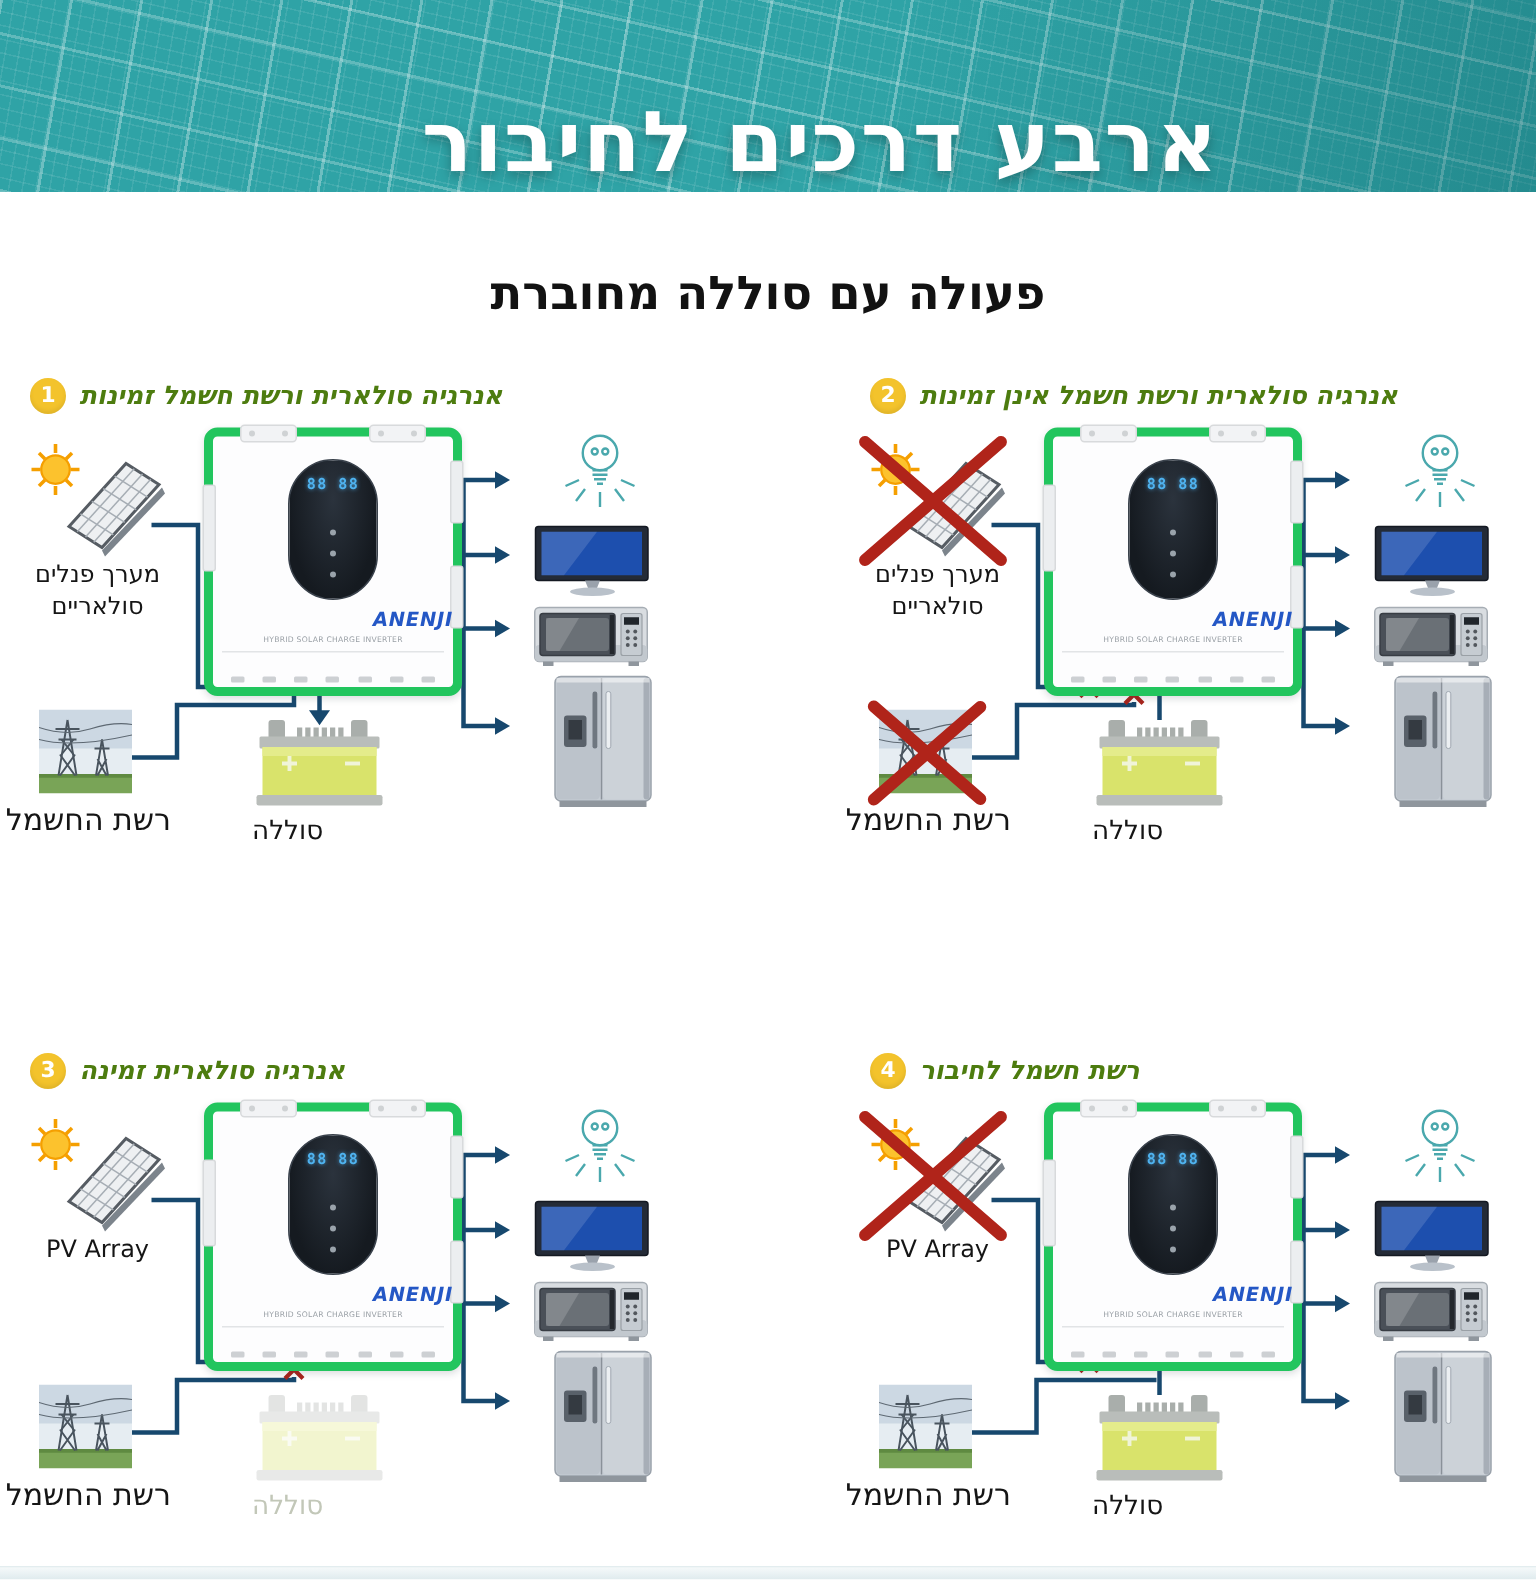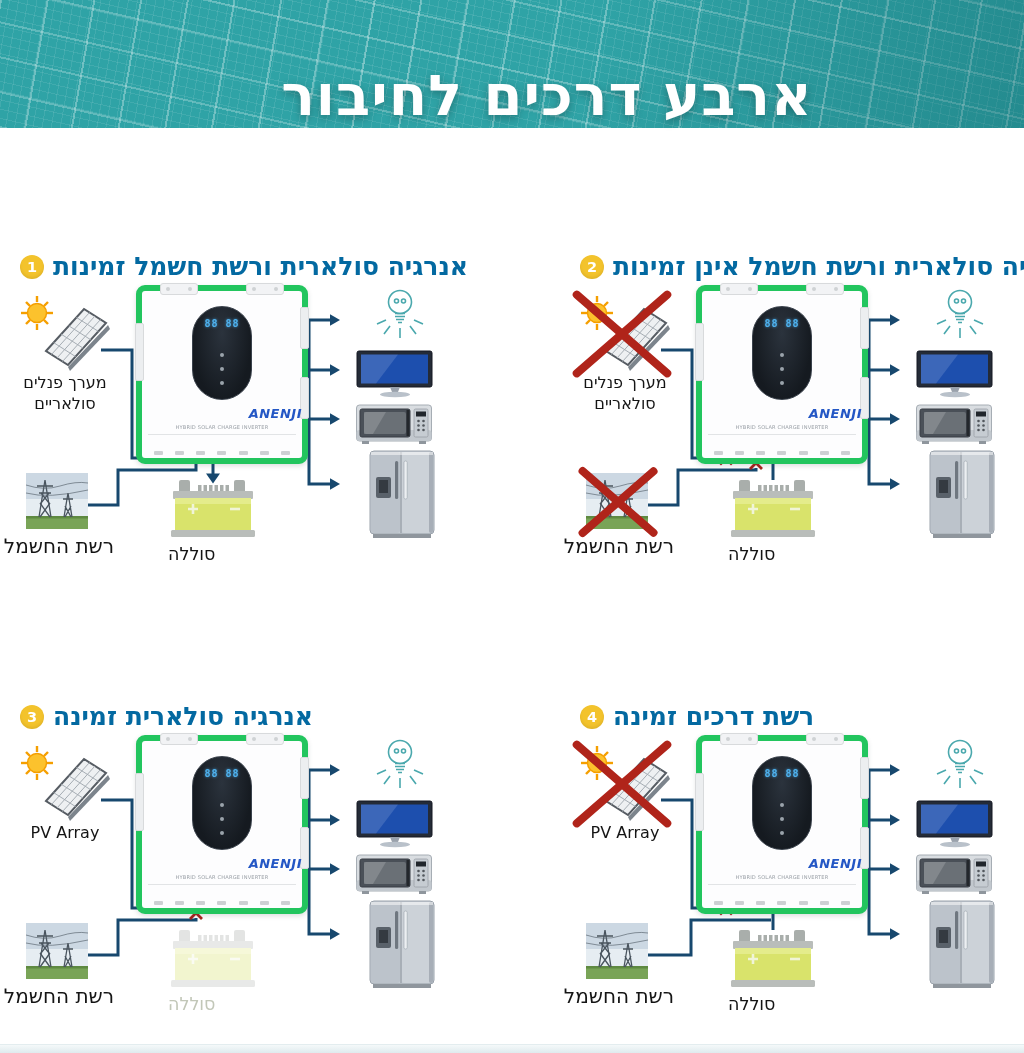--- a/index.html
+++ b/index.html
@@ -26,21 +26,21 @@
 
   
   .diagram{position:absolute;width:470px;height:360px;}
   .pos-0{left:6px;top:247px;} .pos-1{left:566px;top:247px;}
   .pos-2{left:6px;top:697px;} .pos-3{left:566px;top:697px;}
 
   .d-title{position:absolute;left:14px;top:5px;display:flex;align-items:center;gap:9px;z-index:5;}
   .badge{display:inline-flex;width:24px;height:24px;border-radius:50%;background:#f3c32c;color:#fff;
          align-items:center;justify-content:center;font-size:14.5px;font-weight:bold;flex:0 0 auto;
          box-shadow:inset 0 -2px 3px rgba(0,0,0,.08);}
-  .d-title-text{font-size:25px;font-weight:600;white-space:nowrap;color:#0369a1;}
+  .d-title-text{font-size:17px;font-weight:600;white-space:nowrap;color:#4d7c0f;font-style:italic;}
 
   .lines{position:absolute;left:0;top:0;width:470px;height:360px;pointer-events:none;}
 
   
   .pv-svg{position:absolute;left:12px;top:46px;width:92px;height:82px;}
   .pv-label{position:absolute;left:0;top:126px;width:118px;text-align:center;font-size:16px;line-height:1.3;
             white-space:pre-line;color:#151515;}
   .grid-svg{position:absolute;left:20px;top:226px;width:62px;height:56px;}
   .grid-label{position:absolute;left:-6px;top:287px;width:114px;text-align:right;font-size:20px;}
   .batt-svg{position:absolute;left:162px;top:231px;width:90px;height:60px;}
@@ -106,20 +106,21 @@
 </style>
 </head>
 <body>
 
 <div class="stage" id="stage">
 
   <header class="header">
     <h1>ארבע דרכים לחיבור</h1>
   </header>
 
+  <div class="section-title s1">פעולה עם סוללה מחוברת</div>
 
   <div class="bottom-strip"></div>
 <div class="diagram pos-0 pv-arrow grid-arrow batt-charging">
 
     <div class="d-title">
       <span class="badge">1</span>
       <span class="d-title-text">אנרגיה סולארית ורשת חשמל זמינות</span>
     </div>
 
     <svg class="lines" viewBox="0 0 470 360">
@@ -623,21 +624,21 @@
       <rect x="61" y="3" width="4" height="81" rx="2" fill="#a7aeb7"></rect>
       <rect x="3" y="3" width="62" height="3" fill="rgba(255,255,255,0.5)"></rect>
       <rect x="5" y="85" width="58" height="4" fill="#8f969d"></rect>
     </svg>
 
   </div>
     <div class="diagram pos-3 pv-cross grid-join batt-discharging pv-crossed">
 
     <div class="d-title">
       <span class="badge">4</span>
-      <span class="d-title-text">רשת דרכים זמינה</span>
+      <span class="d-title-text">רשת חשמל לחיבור</span>
     </div>
 
     <svg class="lines" viewBox="0 0 470 360">
       <g stroke="#17486e" stroke-width="3" fill="none">
         <path d="M95,103 H126 V211 H158"></path>
         <path class="m-grid-lead-std" d="M82,258 H112 V223 H184"></path>
         <path class="m-grid-lead-join" d="M82,258 H125 V223 H205"></path>
         <path class="m-grid-arrow" d="M184,223 H190 V212"></path>
         <path class="m-grid-cross" d="M184,223 H190 V221"></path>
         <path class="m-batt-charging" d="M207,205 V228"></path>

